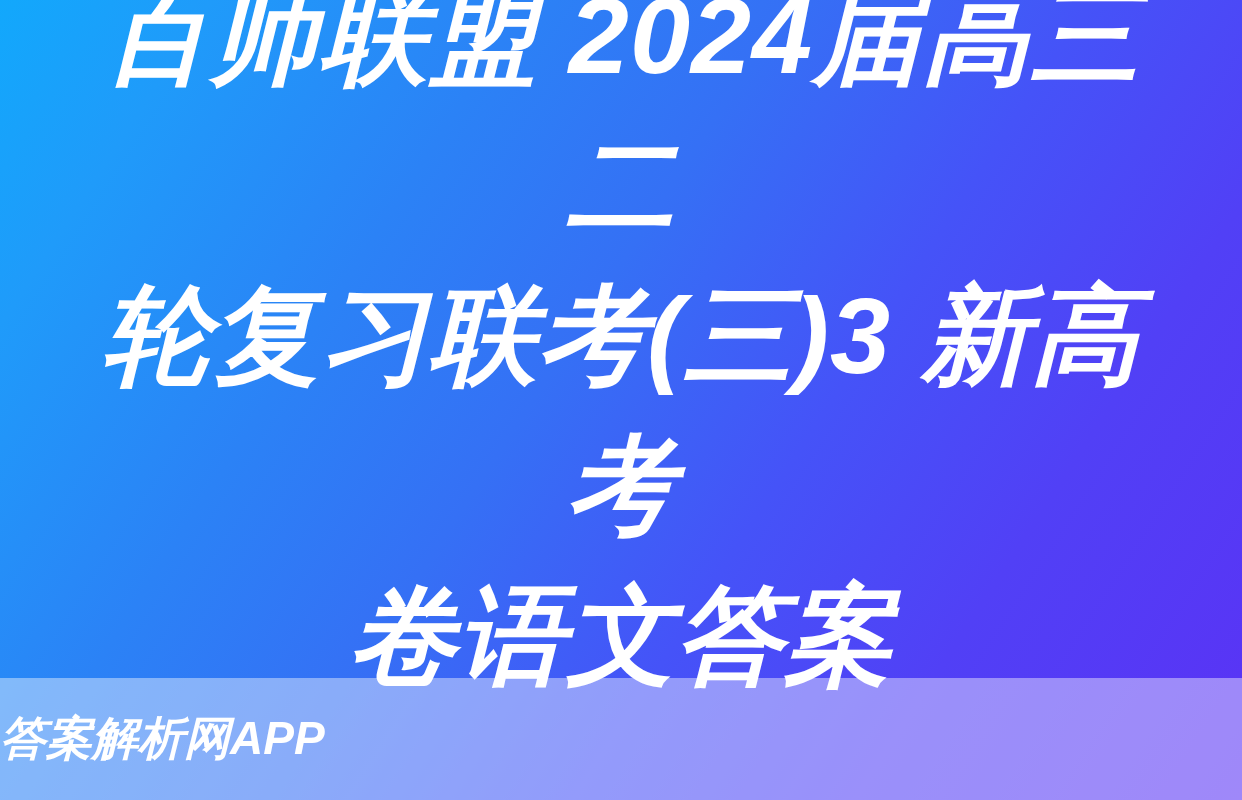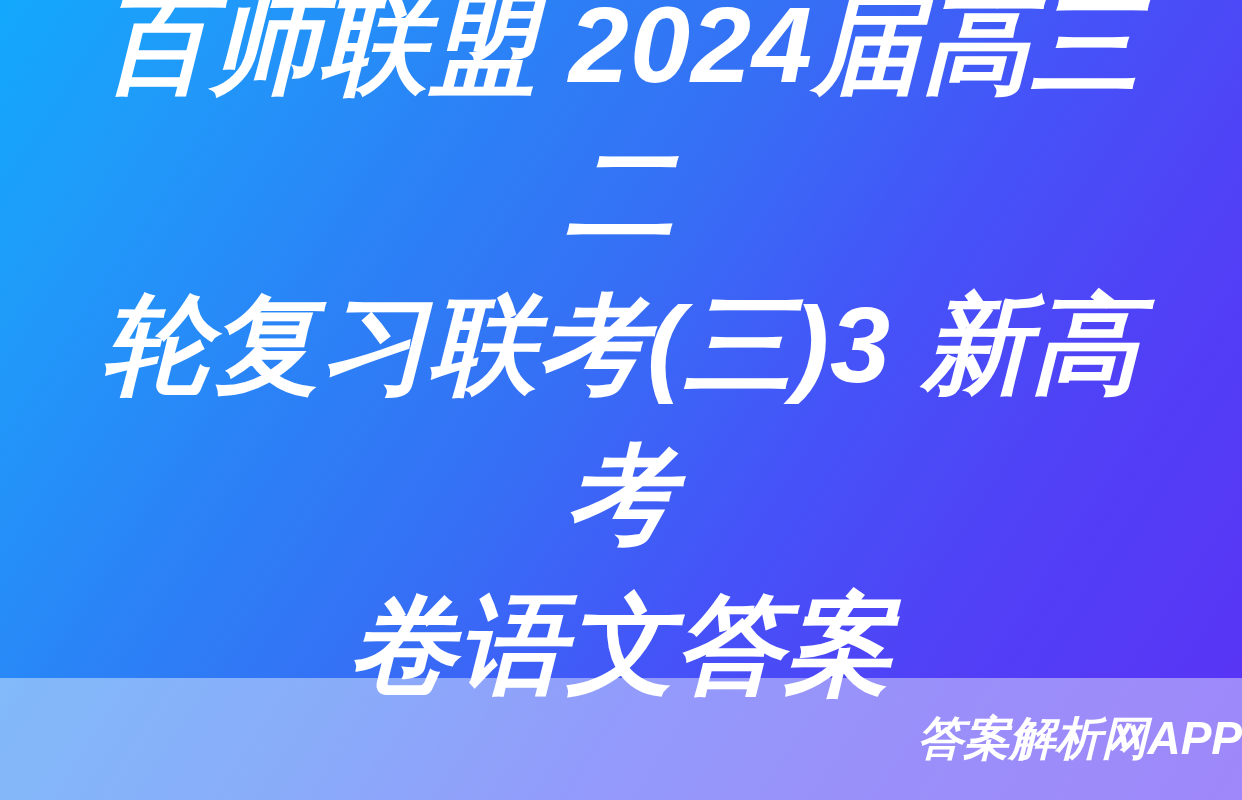--- a/index.html
+++ b/index.html
@@ -24,21 +24,21 @@
       #4553f8 62%,
       #5140f6 78%,
       #5a32f5 100%
     );
   }
 
   
   .headline-block {
     position: absolute;
     left: 0;
-    top: 9px;
+    top: 0;
     width: 1242px;
     height: 678px;
     display: flex;
     flex-direction: column;
     align-items: center;
     justify-content: center;
     box-sizing: border-box;
     padding: 0 70px 6px 70px;
   }
 
@@ -60,21 +60,21 @@
   
   .footer-band {
     position: absolute;
     left: 0;
     top: 678px;
     width: 1242px;
     height: 122px;
     background: rgba(255, 255, 255, 0.42);
     display: flex;
     align-items: center;
-    justify-content: flex-end;
+    justify-content: flex-start;
   }
 
   .footer-brand {
     margin: 0;
     padding: 0 0 2px 0;
     color: #ffffff;
     font-size: 46px;
     line-height: 50px;
     font-weight: 700;
     font-style: italic;

